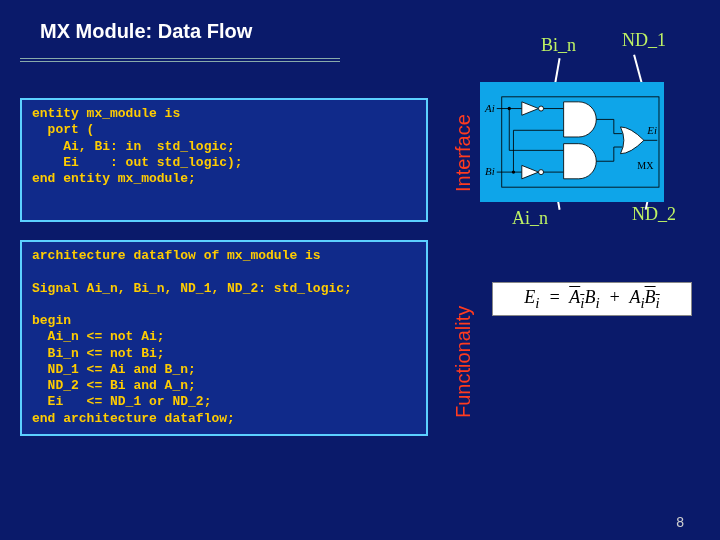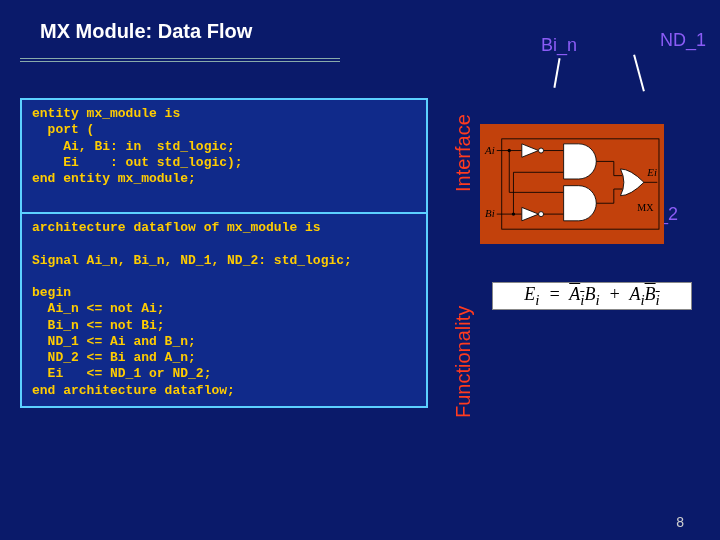--- a/index.html
+++ b/index.html
@@ -41,69 +41,68 @@
     padding: 6px 10px;
   }
   .entity-box {
     left: 20px;
     top: 98px;
     width: 408px;
     height: 124px;
   }
   .arch-box {
     left: 20px;
-    top: 212px;
+    top: 240px;
     width: 408px;
     height: 196px;
   }
   .vlabel {
     position: absolute;
     color: #ff3b1f;
     font-family: Arial, sans-serif;
     font-size: 20px;
     transform: rotate(-90deg);
     transform-origin: left top;
   }
   .vlabel.interface { left: 452px; top: 192px; }
   .vlabel.func { left: 452px; top: 418px; }
   .pointer-label {
     position: absolute;
-    color: #8b5cf6;
-    font-family: Liberation Sans, sans-serif;
+    color: #bef264;
+    font-family: Liberation Serif, serif;
     font-size: 18px;
   }
   .lbl-bi { left: 541px; top: 35px; }
-  .lbl-nd1 { left: 660px; top: 30px; }
+  .lbl-nd1 { left: 622px; top: 30px; }
   .lbl-ai { left: 512px; top: 208px; }
   .lbl-nd2 { left: 632px; top: 204px; }
   .page-num {
     position: absolute;
     right: 36px;
     bottom: 10px;
     color: #cfcfcf;
     font-size: 14px;
   }
   
   .circuit {
     position: absolute;
     left: 480px;
     top: 82px;
     width: 184px;
     height: 120px;
-    background: #c2410c;
-    margin-top: 42px;
+    background: #0ea5e9;
   }
   .circuit svg { width: 100%; height: 100%; }
   
   .eqbox {
     position: absolute;
     left: 492px;
     top: 282px;
     width: 200px;
-    height: 28px;
+    height: 34px;
     background: #fff;
     border: 1px solid #888;
     display: flex;
     align-items: center;
     justify-content: center;
     font-family: "Times New Roman", serif;
     font-size: 18px;
     font-style: italic;
     color: #000;
   }

